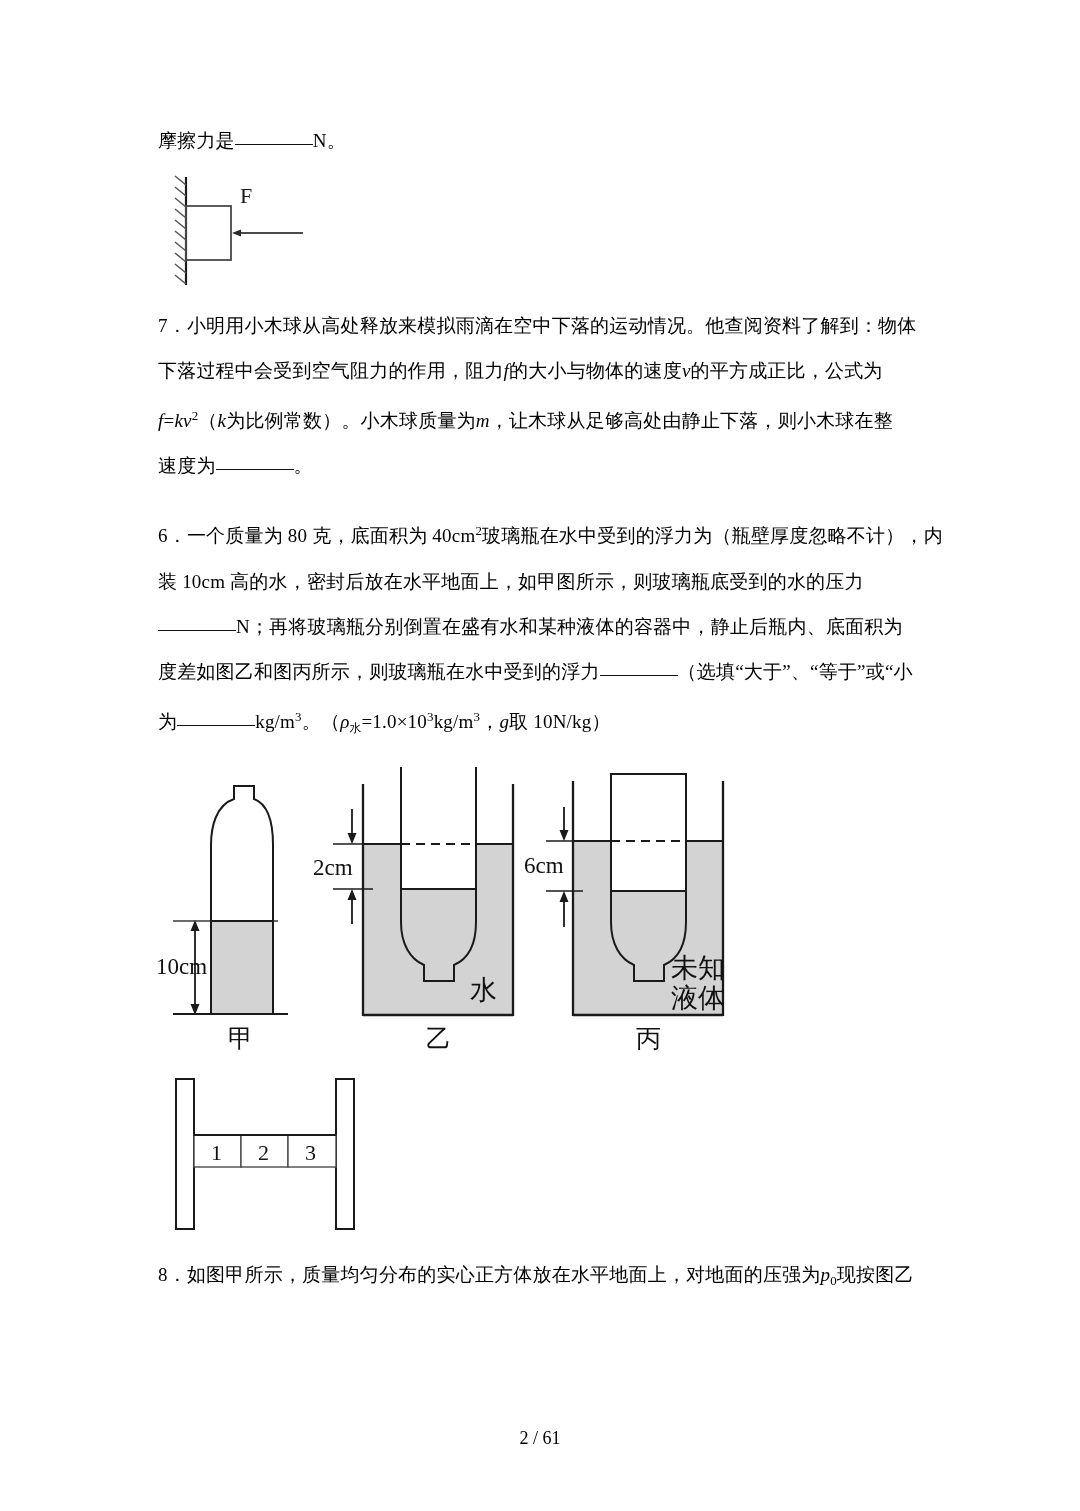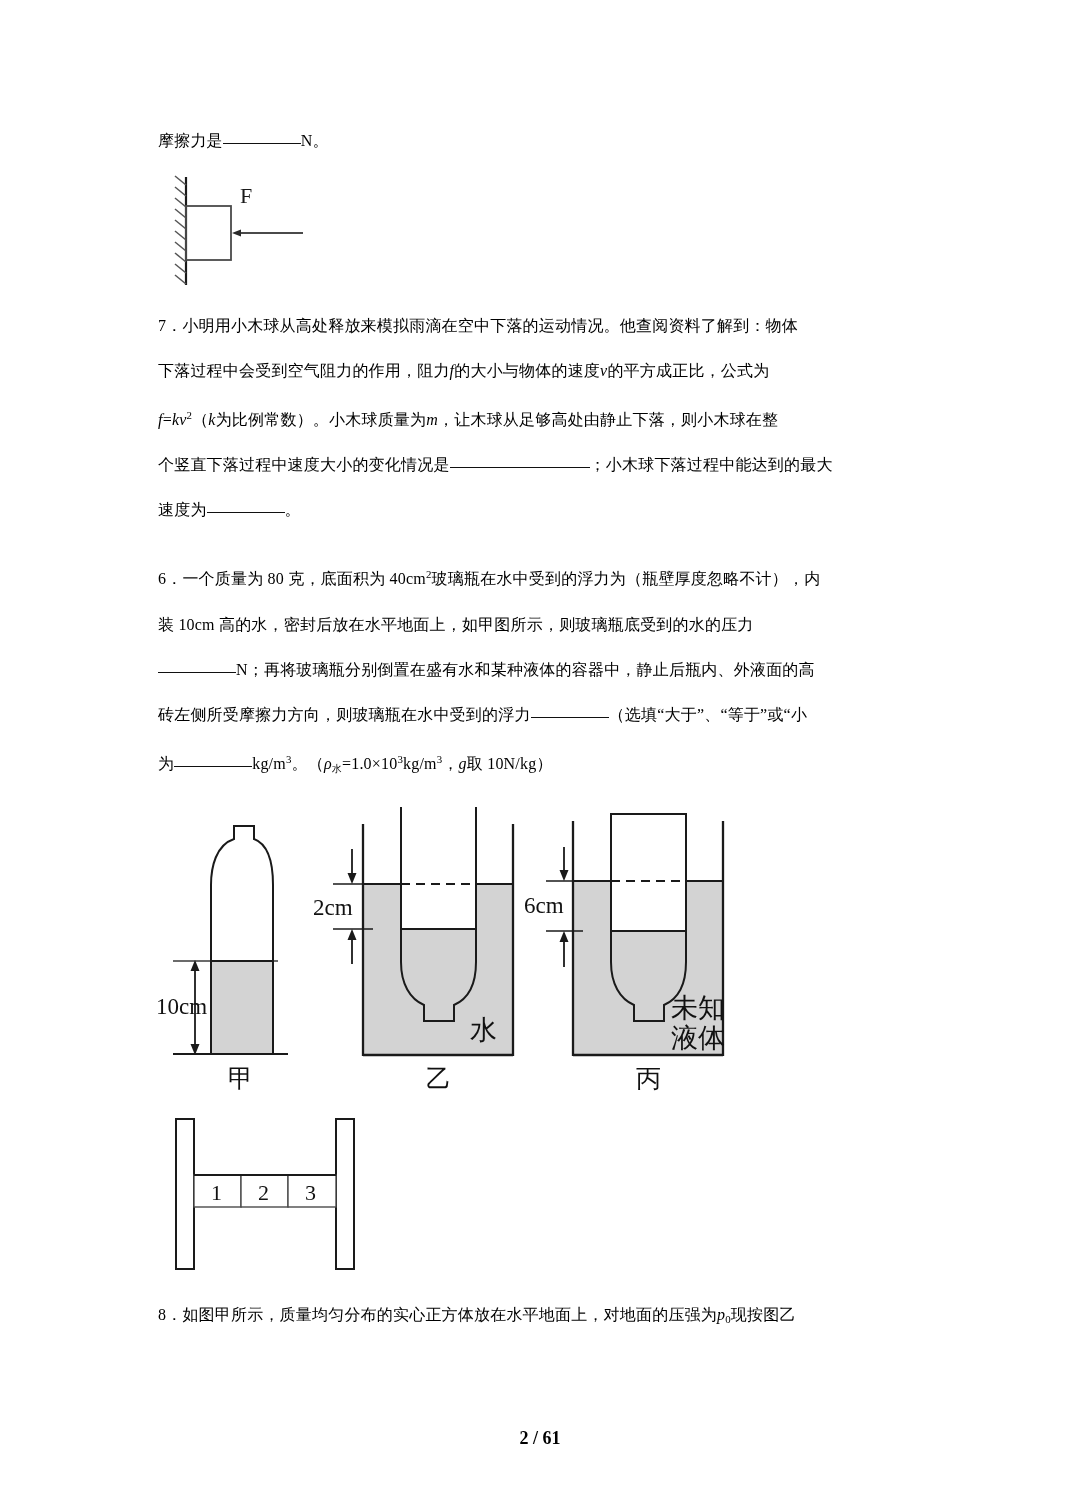--- a/index.html
+++ b/index.html
@@ -22,21 +22,21 @@
   }
   .content {
     position: absolute;
     left: 158px;
     top: 0;
     width: 775px;
   }
 
   
   .qline {
-    font-size: 16px;
+    font-size: 19px;
     line-height: 45px;
     letter-spacing: 0.2px;
     white-space: nowrap;
   }
   .qblock { margin: 0; }
 
   .blank-s { display:inline-block; width:52px; border-bottom:1.3px solid #111; vertical-align: 2px; }
   .blank-m { display:inline-block; width:78px; border-bottom:1.3px solid #111; vertical-align: 2px; }
   .blank-xl{ display:inline-block; width:140px; border-bottom:1.3px solid #111; vertical-align: 2px; }
 
@@ -50,21 +50,21 @@
   svg { display: block; overflow: visible; }
 
   
   .footer {
     position: absolute;
     left: 0;
     right: 0;
     top: 1428px;
     text-align: center;
     font-size: 18px;
-    font-weight: bold;
+    font-weight: normal;
     font-family: "Liberation Serif", serif;
   }
 </style>
 </head>
 <body>
 
 <div class="page">
   <div class="content">
 
     <div class="qline" style="margin-top:118px;">
@@ -99,37 +99,34 @@
 
     <div class="qblock" style="margin-top:16px;">
       <div class="qline">7．小明用小木球从高处释放来模拟雨滴在空中下落的运动情况。他查阅资料了解到：物体</div>
       <div class="qline">
         <span>下落过程中会受到空气阻力的作用，阻力</span><i class="v">f</i><span>的大小与物体的速度</span><i class="v">v</i><span>的平方成正比，公式为</span>
       </div>
       <div class="qline">
         <i class="v">f</i><span>=</span><i class="v">k</i><i class="v">v</i><span class="sup">2</span><span>（</span><i class="v">k</i><span>为比例常数）。小木球质量为</span><i class="v">m</i><span>，让木球从足够高处由静止下落，则小木球在整</span>
       </div>
       <div class="qline">
-        <span>个竖直下落过程中速度大小的变化情况是</span><span class="blank-xl"></span><span>；小木球下落过程中能达到的最大</span>
-      </div>
-      <div class="qline">
         <span>速度为</span><span class="blank-m"></span><span>。</span>
       </div>
     </div>
 
     <div class="qblock" style="margin-top:20px;">
       <div class="qline">
         <span>6．一个质量为 80 克，底面积为 40cm</span><span class="sup">2</span><span>玻璃瓶在水中受到的浮力为（瓶壁厚度忽略不计），内</span>
       </div>
       <div class="qline">装 10cm 高的水，密封后放在水平地面上，如甲图所示，则玻璃瓶底受到的水的压力</div>
       <div class="qline">
-        <span class="blank-m"></span><span>N；再将玻璃瓶分别倒置在盛有水和某种液体的容器中，静止后瓶内、外液面的高</span>
-      </div>
-      <div class="qline">
-        <span>砖左侧所受摩擦力方向，则玻璃瓶在水中受到的浮力</span><span class="blank-m"></span><span>（选填“大于”、“等于”或“小</span>
+        <span class="blank-m"></span><span>N；再将玻璃瓶分别倒置在盛有水和某种液体的容器中，静止后瓶内、底面积为</span>
+      </div>
+      <div class="qline">
+        <span>度差如图乙和图丙所示，则玻璃瓶在水中受到的浮力</span><span class="blank-m"></span><span>（选填“大于”、“等于”或“小</span>
       </div>
       <div class="qline">
         <span>为</span><span class="blank-m"></span><span>kg/m</span><span class="sup">3</span><span>。（</span><i class="v">ρ</i><span class="sub-cn">水</span><span>=1.0×10</span><span class="sup">3</span><span>kg/m</span><span class="sup">3</span><span>，</span><i class="v">g</i><span>取 10N/kg）</span>
       </div>
     </div>
 
     <div class="figwrap" style="margin-top:8px;height:300px;">
       <svg width="700" height="300" viewBox="0 0 700 300">
 
         <g>

